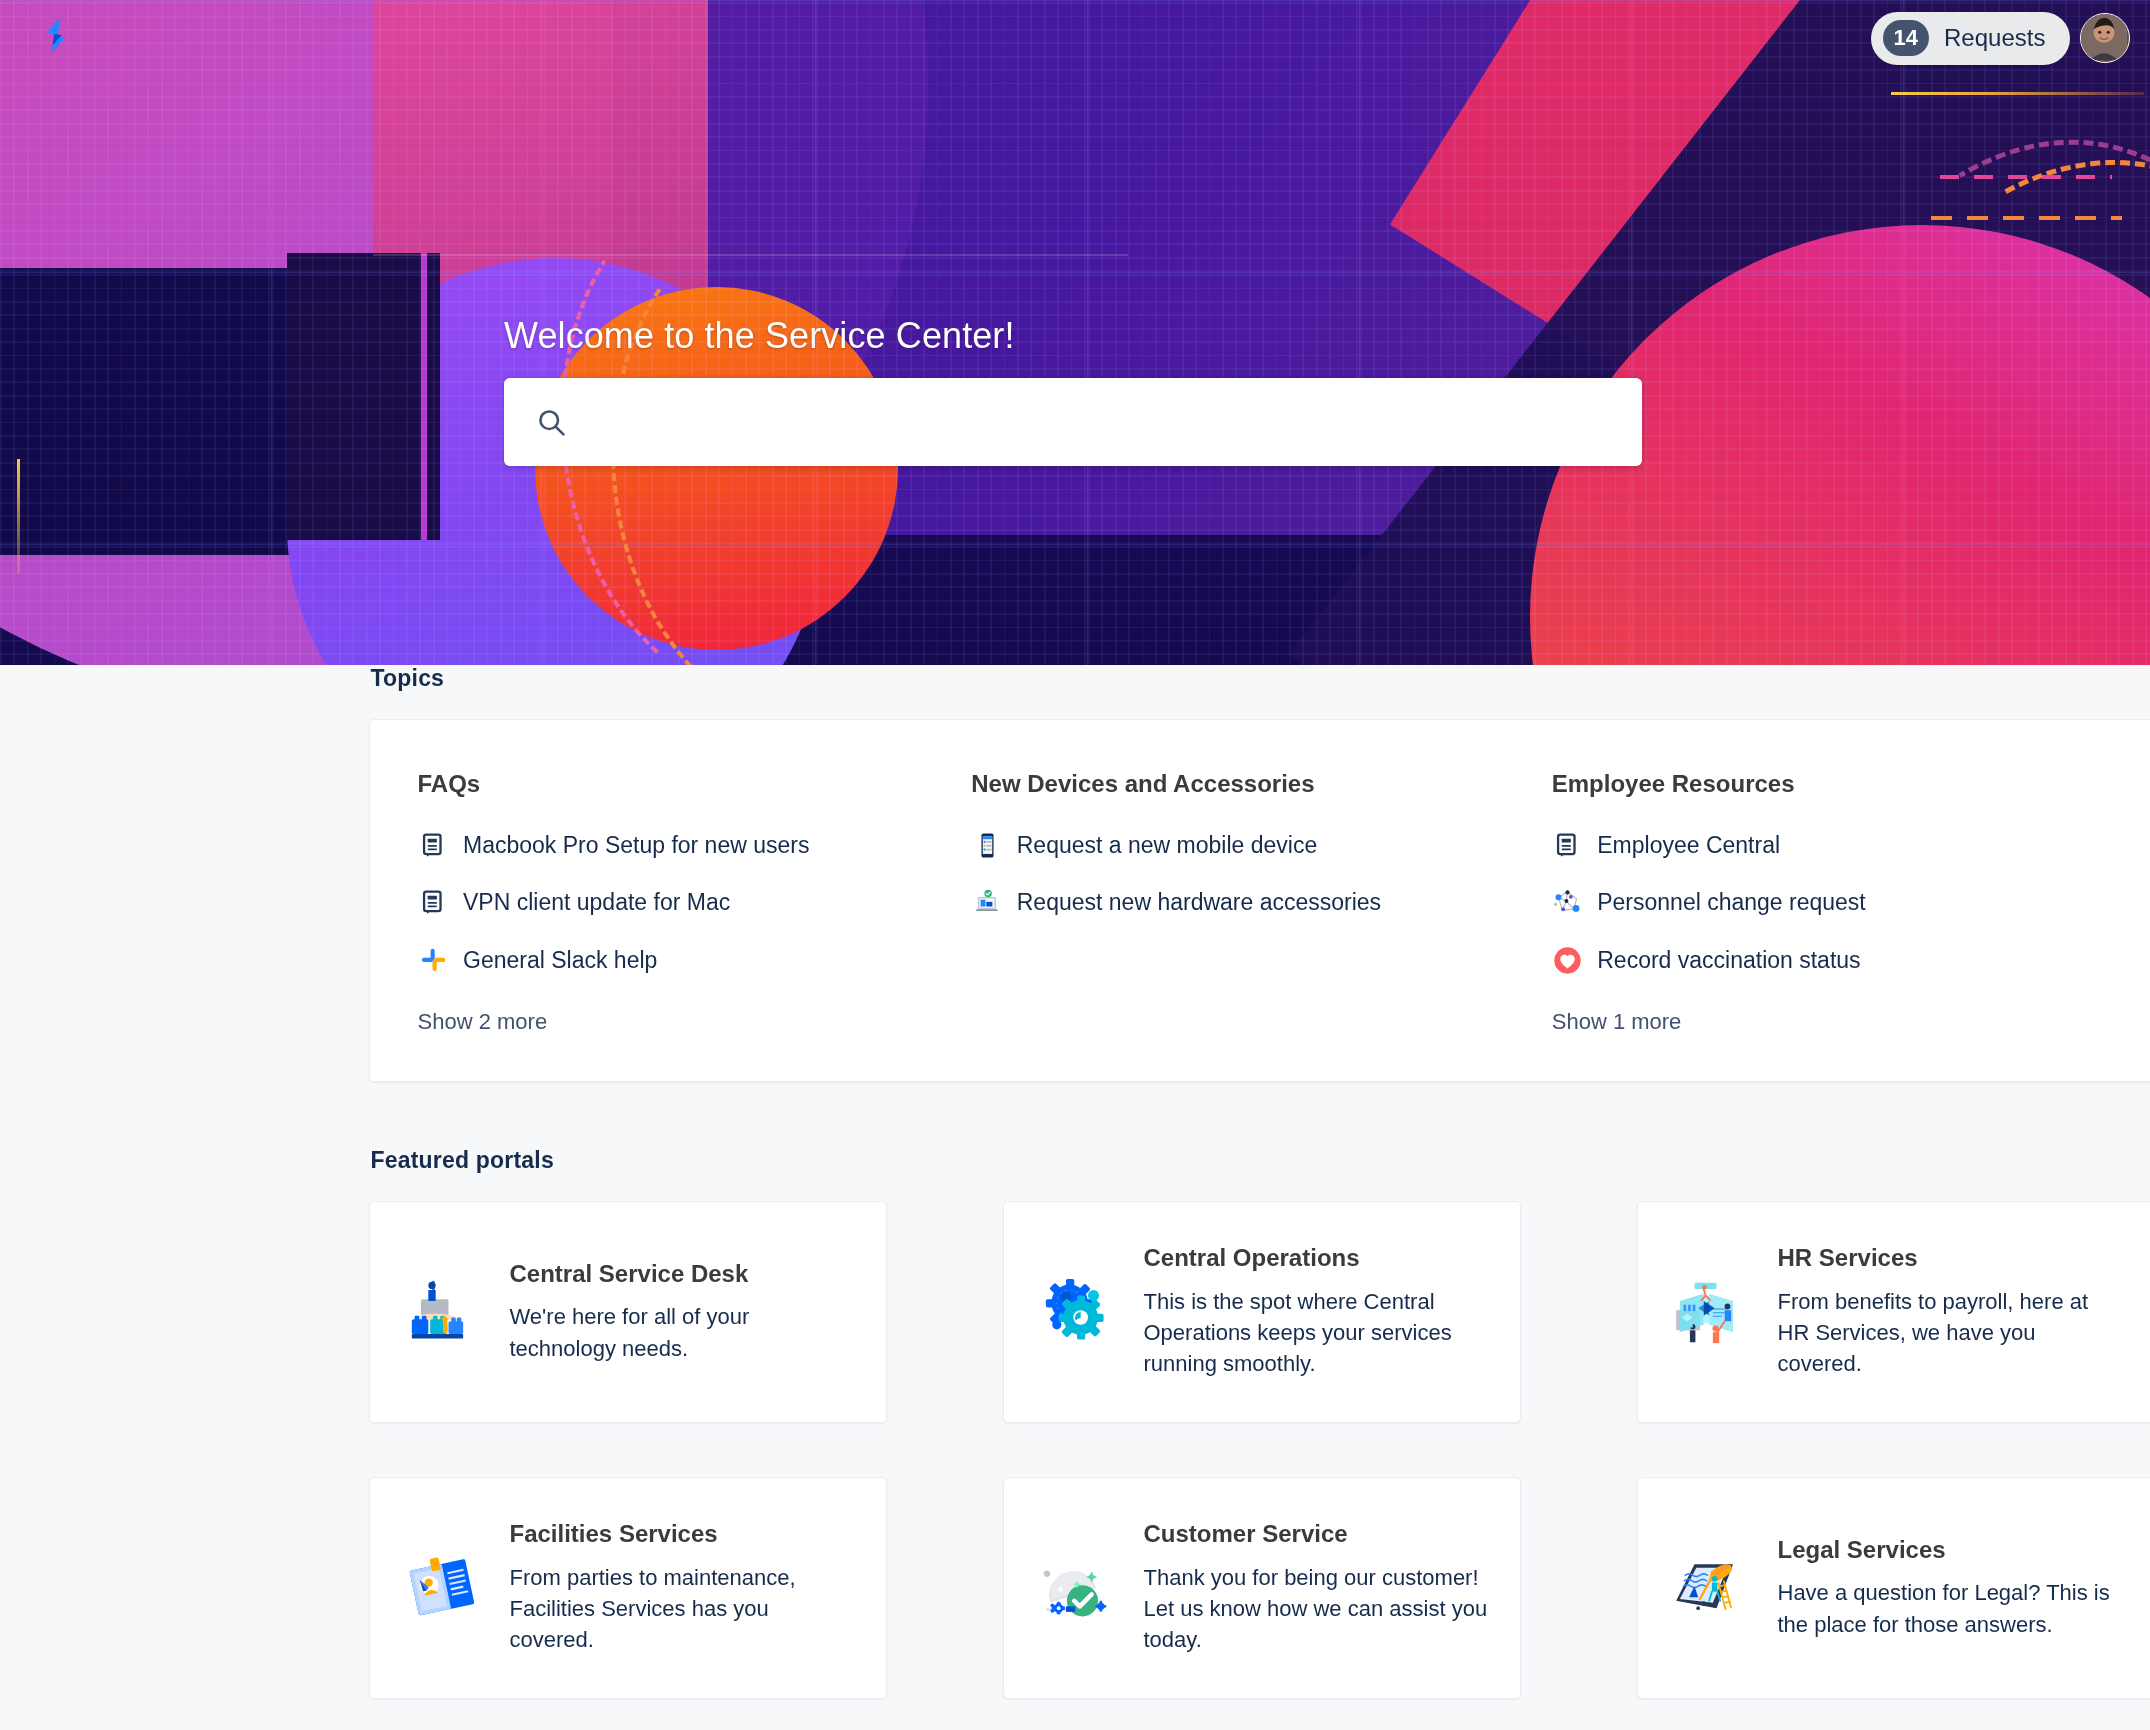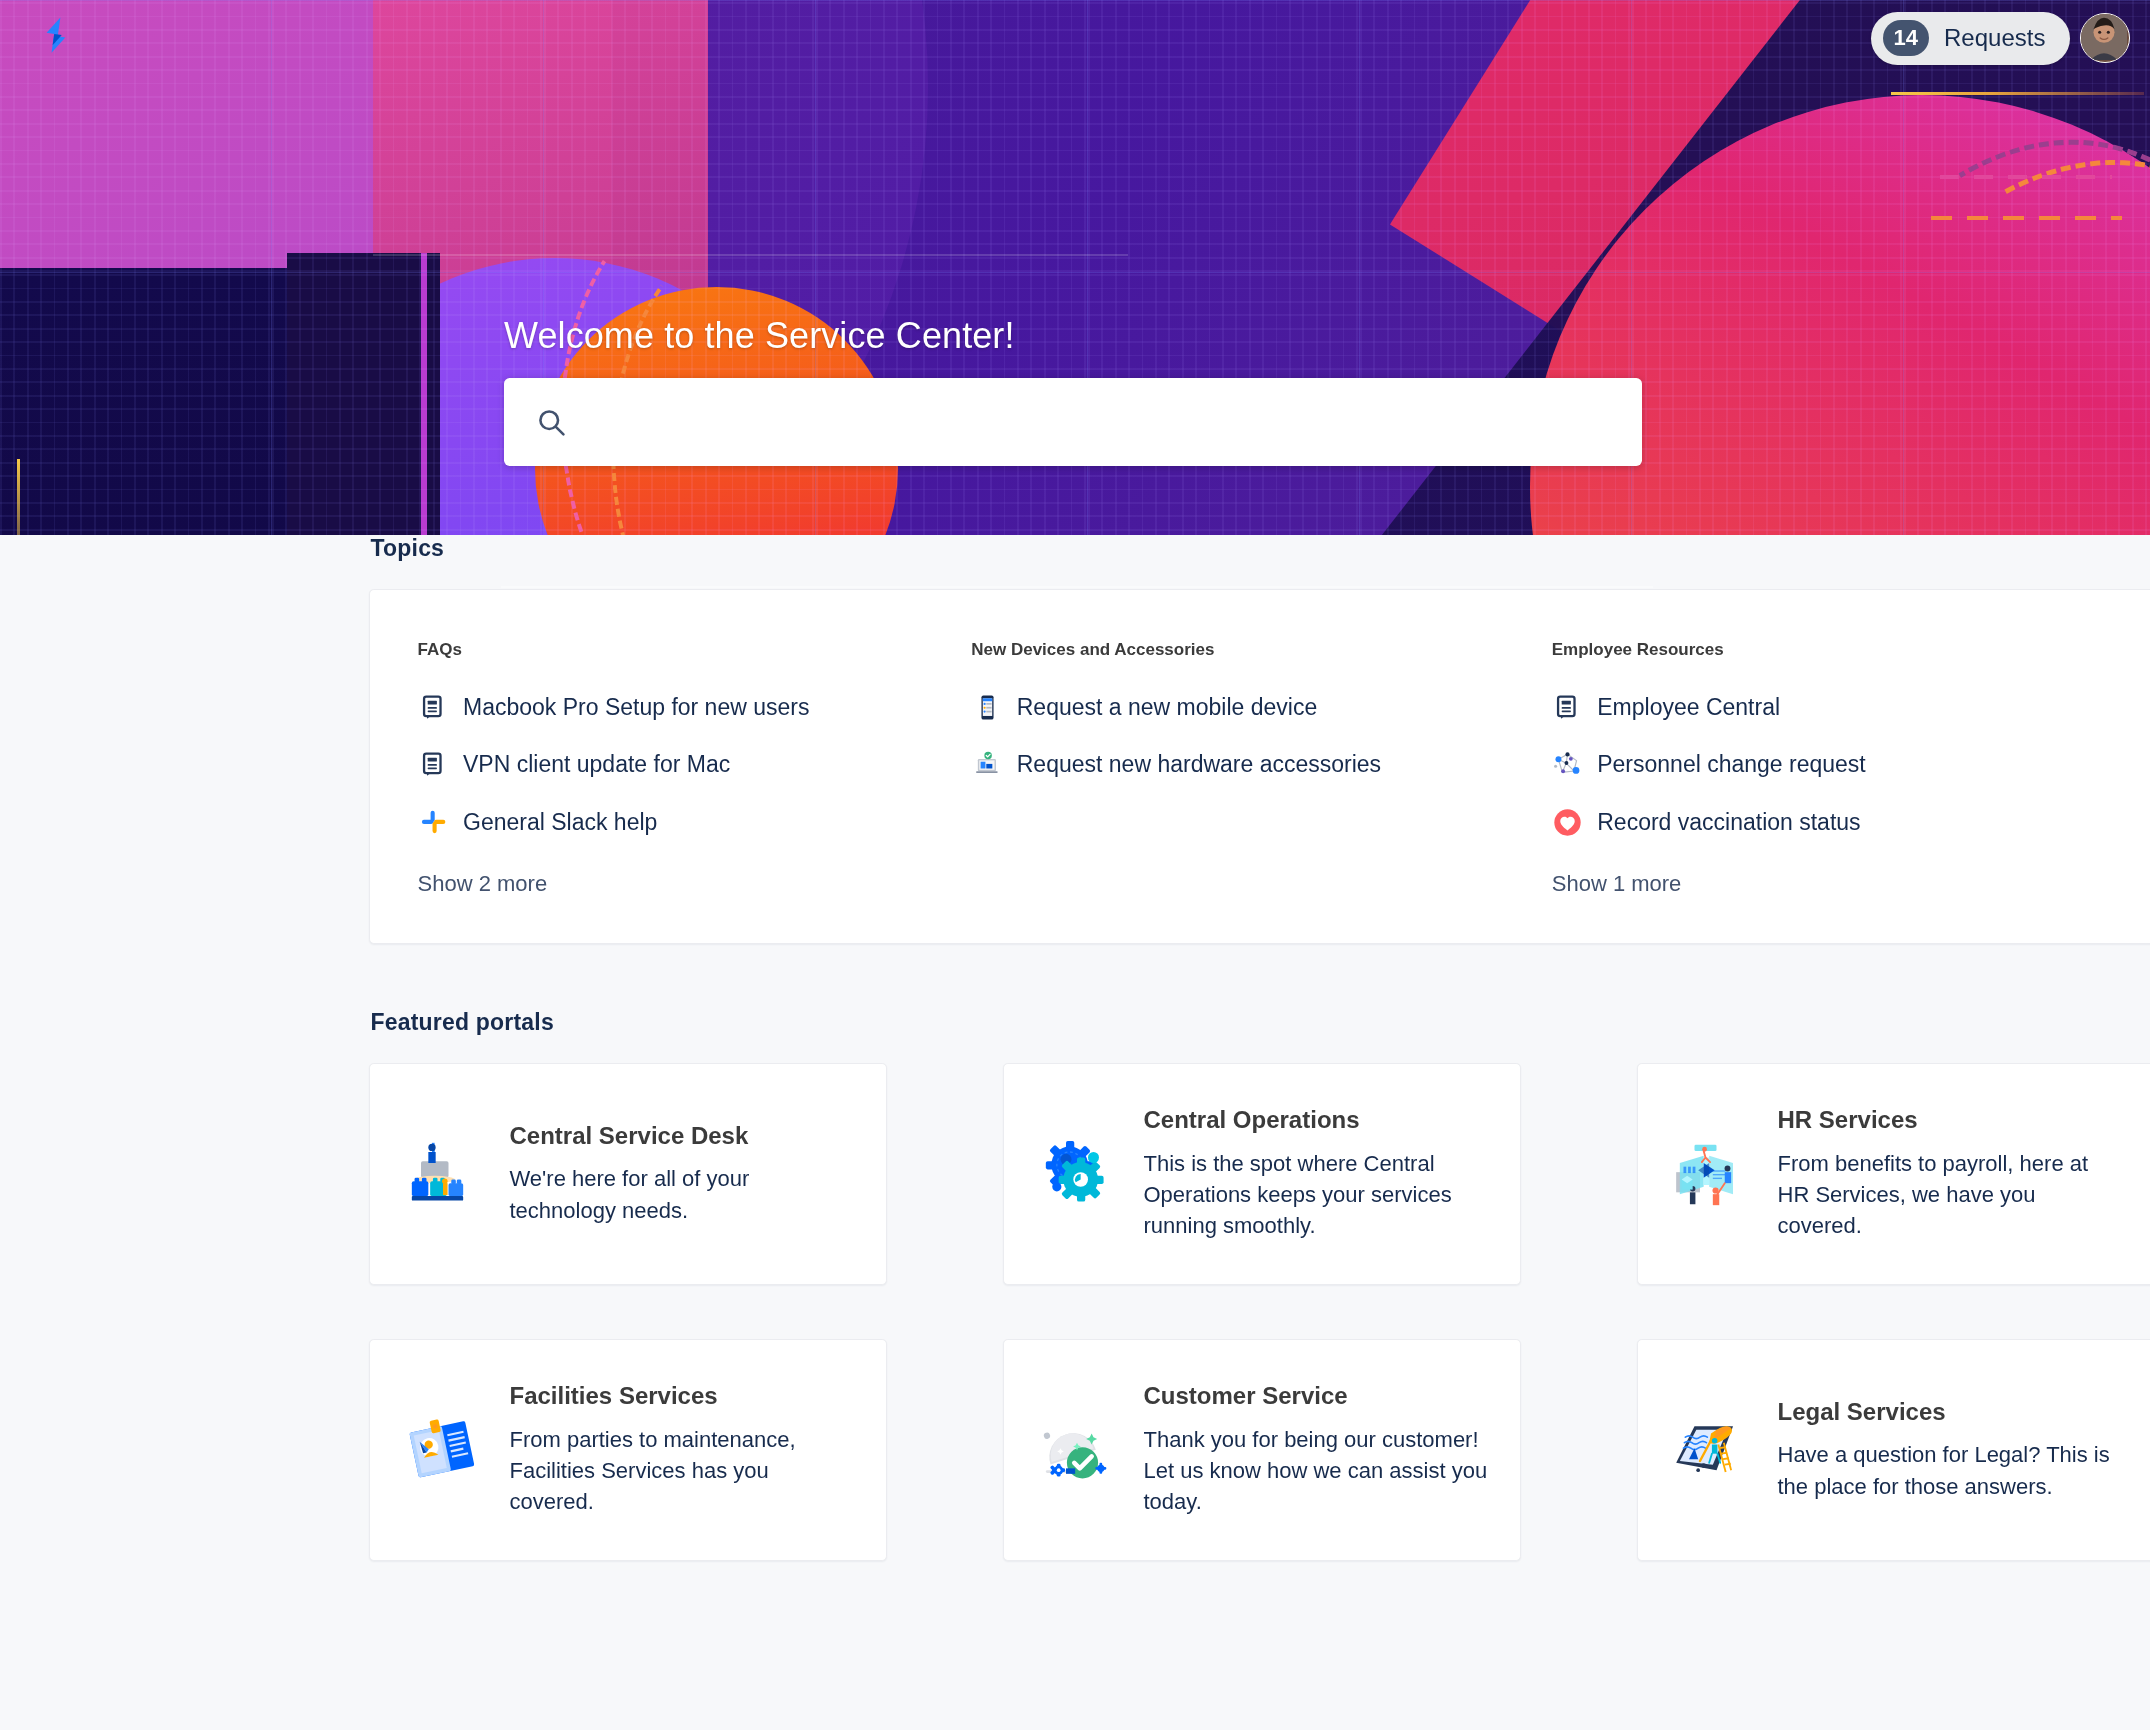--- a/index.html
+++ b/index.html
@@ -7,21 +7,21 @@
     width: 2151px; height: 1730px;
     font-family: "Liberation Sans", sans-serif;
     background: #f7f8fa;
     overflow: hidden;
   }
 
   
   .hero {
     position: relative;
     width: 2151px;
-    height: 535px;
+    height: 665px;
     overflow: hidden;
     background: #1c0b52;
   }
   .hero-art { position: absolute; inset: 0; }
 
   
   .art-base {
     position: absolute; inset: 0;
     background: linear-gradient(180deg, #120a4a 0%, #19095c 35%, #150a4e 100%);
   }
@@ -266,21 +266,21 @@
     border: 1px solid #ebecf0;
     border-radius: 4.8px;
     box-shadow: 0 1px 1.9px rgba(9,30,66,.06);
     padding: 50px 48px 46px 48px;
     display: flex;
     gap: 0;
   }
   .topics-col { flex: 1; padding-right: 19px; }
   .topics-col:nth-child(2) { flex: 1.05; }
   .topic-heading {
-    font-size: 17px; font-weight: 700; color: #3b3b3b;
+    font-size: 24px; font-weight: 700; color: #3b3b3b;
     margin-bottom: 31px;
   }
   .topic-item {
     display: flex; align-items: center; gap: 13px;
     margin-bottom: 25px;
     cursor: pointer;
   }
   .topic-item:last-of-type { margin-bottom: 0; }
   .topic-icon { width: 32.5px; height: 32.5px; flex: 0 0 32.5px; display: flex; align-items: center; justify-content: center; }
   .topic-label { font-size: 23px; color: #172b4d; }

